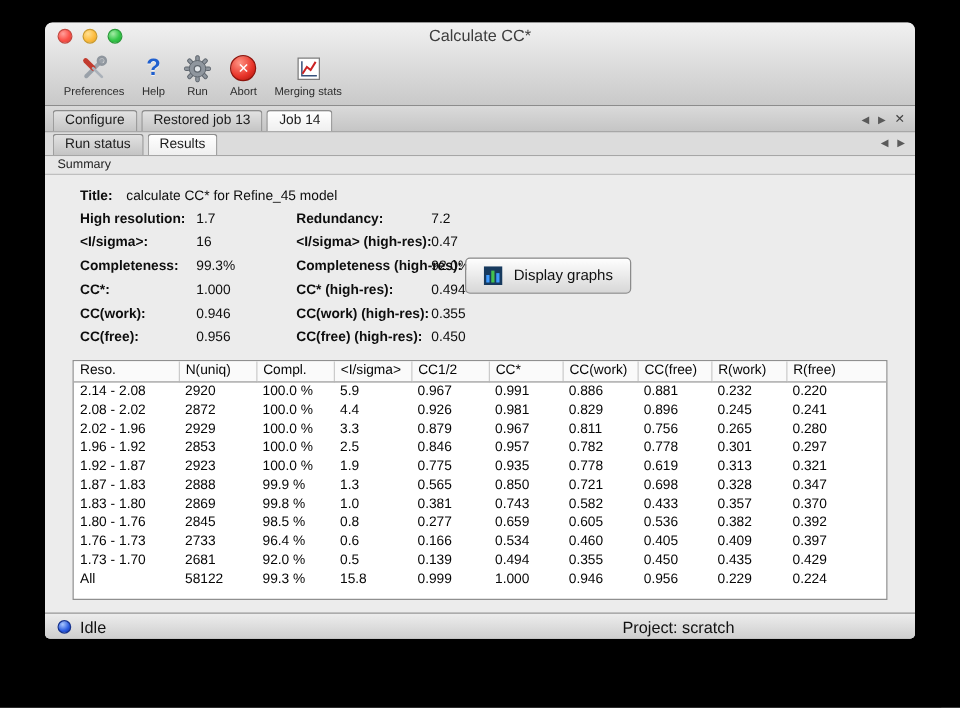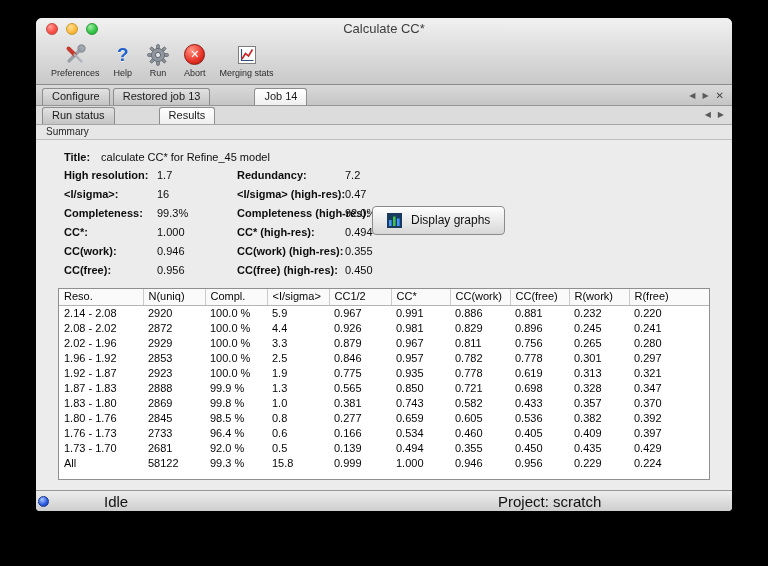--- a/index.html
+++ b/index.html
@@ -34,21 +34,21 @@
     display:flex; align-items:center; justify-content:center;
     color:#fff; font-size:11px; font-weight:bold; border:1px solid #8e150d; }
   
   .tabstrip { display:flex; align-items:flex-end; padding:0 8px 0 6px;text-align:center; }
   .tabstrip.main { height:21px; background:linear-gradient(#dadada,#c5c5c5); border-bottom:1px solid #949494; }
   .tabstrip.sub  { height:19px; background:#dcdcdc; border-bottom:1px solid #a6a6a6; }
   .tabs { display:flex; gap:3px; flex:1; }
   .tab { font-size:11px; color:#1c1c1c; line-height:13px; padding:1px 9px 2px;
     border:1px solid #8d8d8d; border-bottom:none; border-radius:3px 3px 0 0;
     background:linear-gradient(#e2e2e2,#c4c4c4); white-space:nowrap; }
-  .tab.active { background:linear-gradient(#ffffff,#efefef);margin-left:41px; }
+  .tab.active { background:linear-gradient(#ffffff,#efefef); }
   .tabctrl { display:flex; gap:7px; align-items:center; padding-bottom:4px; }
   .tabctrl span { font-size:8px; color:#5a5a5a; line-height:10px; }
   .tabctrl span.x { font-size:10px; color:#444; }
   
   .summarybar { height:15px; background:#e7e7e7; border-bottom:1px solid #bfbfbf;
     font-size:10px; color:#262626; line-height:14px; padding-left:10px; }
   
   .content { position:relative; flex:1; background:#ececec; }
   .summary { padding:8px 0 0 28px; font-size:11px; color:#0d0d0d; }
   .titlerow { line-height:18px; }
@@ -63,22 +63,22 @@
   
   .tablewrap { position:absolute; left:22px; top:148px; width:652px; height:192px;
     background:#fff; border:1px solid #8f8f8f; overflow:hidden; }
   table { border-collapse:collapse; table-layout:fixed; width:100%; font-size:11px; color:#060606; }
   th { font-weight:normal; text-align:left; padding:1px 2px 2px 5px; height:16px;
     border-right:1px solid #cbcbcb; border-bottom:1px solid #b4b4b4; background:#fafafa; white-space:nowrap; }
   th:last-child { border-right:none; }
   td { padding:0 2px 0 5px; height:15px; line-height:15px; white-space:nowrap; overflow:hidden; }
   
   .statusbar { height:21px; background:linear-gradient(#ededed,#cecece); border-top:1px solid #969696;
-    position:relative; display:flex; align-items:center; padding-left:2px;
-    font-size:15px; color:#111;gap:48px; }
+    position:relative; display:flex; align-items:center; padding-left:10px;
+    font-size:13px; color:#111; }
   .statusdot { width:11px; height:11px; border-radius:50%; margin-right:7px;
     background:radial-gradient(circle at 35% 28%, #a8c6ff, #2d5de0 58%, #0b2da4);
     border:1px solid #16338f; }
   .project { position:absolute; left:462px; }
 </style>
 </head>
 <body>
 
 <div class="screen">
   <div class="window">

